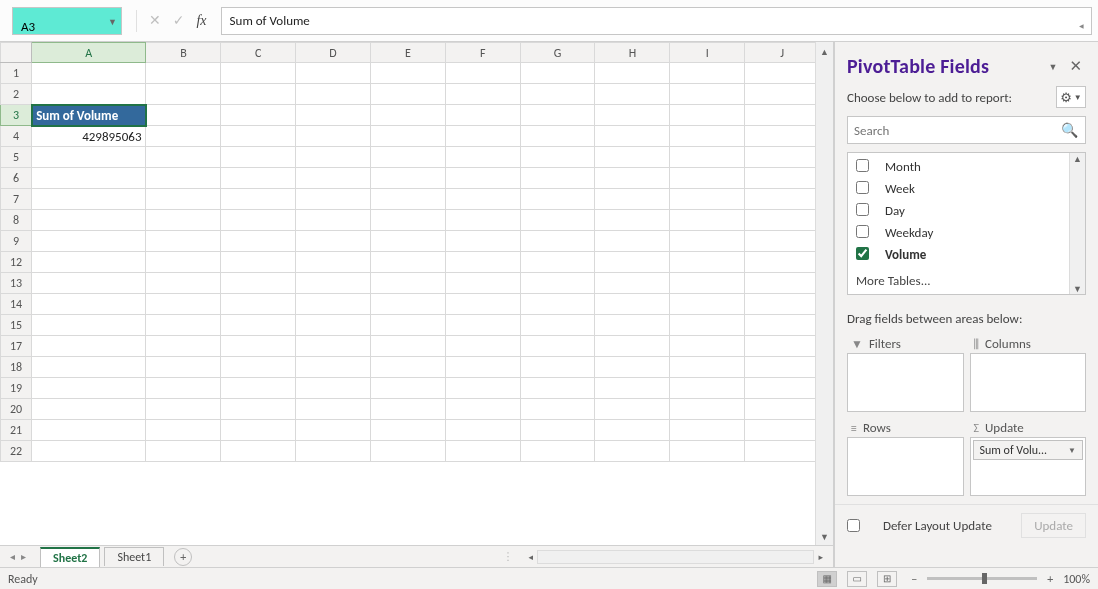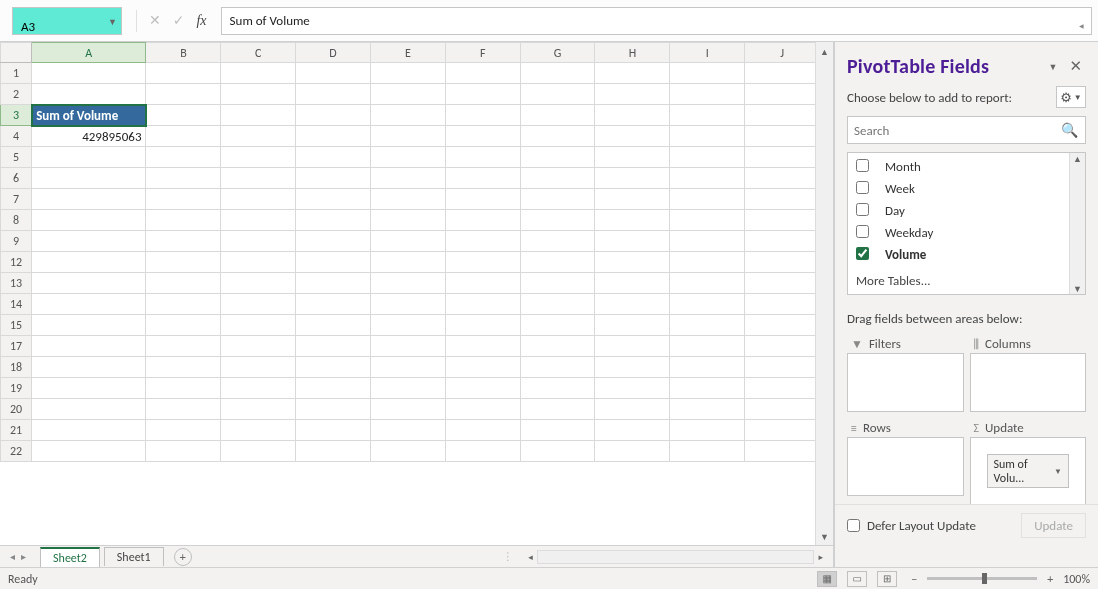--- a/index.html
+++ b/index.html
@@ -29,21 +29,21 @@
     .rowh{width:30px;background:#f3f2f1;text-align:center;color:#555;font-size:12px}
     .corner{width:30px;height:20px;background:#f3f2f1;border-right:1px solid #bcbcbc;border-bottom:1px solid #bcbcbc}
     td{height:21px}
     .selcell{text-align:left;font-weight:bold;color:#fff;background:#33699c;outline:2px solid #217346;outline-offset:-1px;padding-left:4px}
     .rowh.active, .colh.active{background:#dcecd9;color:#217346;border-color:#8fb98b}
     
     .tabsrow{height:22px;display:flex;align-items:center;background:#f3f2f1;border-top:1px solid #d0d0d0;font-size:12px}
     .tabnav{display:flex;gap:6px;padding:0 10px;color:#888}
     .tabnav span{font-size:10px}
     .tab{padding:2px 12px;border:1px solid #c0c0c0;border-bottom:none;background:#fff;color:#217346;margin-left:4px;cursor:pointer}
-    .tab.active{font-weight:normal;border-top:2px solid #217346;background:#fff}
+    .tab.active{font-weight:bold;border-top:2px solid #217346;background:#fff}
     .tab.inactive{background:#f3f2f1;color:#444}
     .addsheet{width:18px;height:18px;border:1px solid #c0c0c0;border-radius:50%;margin-left:10px;display:flex;align-items:center;justify-content:center;font-size:12px;color:#666;cursor:pointer}
     .split{width:8px;height:14px;margin:0 8px;color:#bbb;font-size:11px}
     .hscroll{flex:1;display:flex;align-items:center;padding:0 6px}
     .hscroll .tr{flex:1;height:14px;background:#f0f0f0;border:1px solid #dcdcdc}
     .hscroll .ar{font-size:9px;color:#666;padding:0 4px}
     
     .pane{width:264px;background:#f3f2f1;display:flex;flex-direction:column;border-left:1px solid #d0d0d0}
     .pane-h{display:flex;align-items:center;padding:12px 12px 8px 12px;gap:8px}
     .pane-h h1{font-size:20px;font-weight:700;color:#4c1d95;flex:1;letter-spacing:0.2px}
@@ -60,24 +60,24 @@
     .fld{display:flex;gap:16px;font-size:13px;color:#333;height:22px;cursor:pointer}
     .fld input{width:13px;height:13px;accent-color:#217346}
     .fld.bold{font-weight:bold}
     .more{font-size:13px;color:#444;padding:4px 0 2px 0;cursor:pointer}
     .fields .vs{width:16px;background:#f0f0f0;border-left:1px solid #dcdcdc;display:flex;flex-direction:column;align-items:center;justify-content:space-between;font-size:9px;color:#666}
     .drag{padding:6px 12px 8px 12px;font-size:13px;color:#444}
     .areas{flex:0 0 auto;display:grid;grid-template-columns:1fr 1fr;grid-template-rows:78px 78px;gap:6px;margin:0 12px 8px 12px}
     .area{display:flex;flex-direction:column}
     .area-h{display:flex;align-items:center;gap:6px;font-size:13px;color:#555;padding:2px 4px}
     .area-h .ic{font-size:12px;color:#888}
-    .area-body{flex:1;background:#fff;border:1px solid #c6c6c6;padding:16px}
+    .area-body{flex:1;background:#fff;border:1px solid #c6c6c6;padding:2px}
     .valchip{background:#f3f2f1;border:1px solid #c0c0c0;display:flex;align-items:center;justify-content:space-between;padding:2px 6px;font-size:12px;color:#333;cursor:pointer}
     .valchip .dd2{font-size:8px;color:#666}
-    .defer{display:flex;align-items:center;padding:8px 12px;gap:7px;border-top:1px solid #e0e0e0;font-size:13px;color:#444}
+    .defer{display:flex;align-items:center;padding:8px 12px;gap:23px;border-top:1px solid #e0e0e0;font-size:13px;color:#444}
     .upd{margin-left:auto;padding:4px 12px;font-size:13px;color:#aaa;background:#f3f2f1;border:1px solid #e0e0e0;cursor:not-allowed}
     
     .status{height:22px;display:flex;align-items:center;background:#f3f2f1;border-top:1px solid #d0d0d0;font-size:12px;color:#555;padding:0 8px;gap:10px}
     .status .spacer{flex:1}
     .viewbtn{width:20px;height:16px;border:1px solid #c0c0c0;display:flex;align-items:center;justify-content:center;font-size:10px;color:#666;cursor:pointer}
     .viewbtn.active{background:#d0d0d0}
     .zoom{display:flex;align-items:center;gap:6px}
     .zoom .slider{width:110px;height:3px;background:#c0c0c0;position:relative}
     .zoom .thumb{position:absolute;left:55px;top:-4px;width:5px;height:11px;background:#666}
     .zoom .btn{width:14px;text-align:center;cursor:pointer;color:#666}

